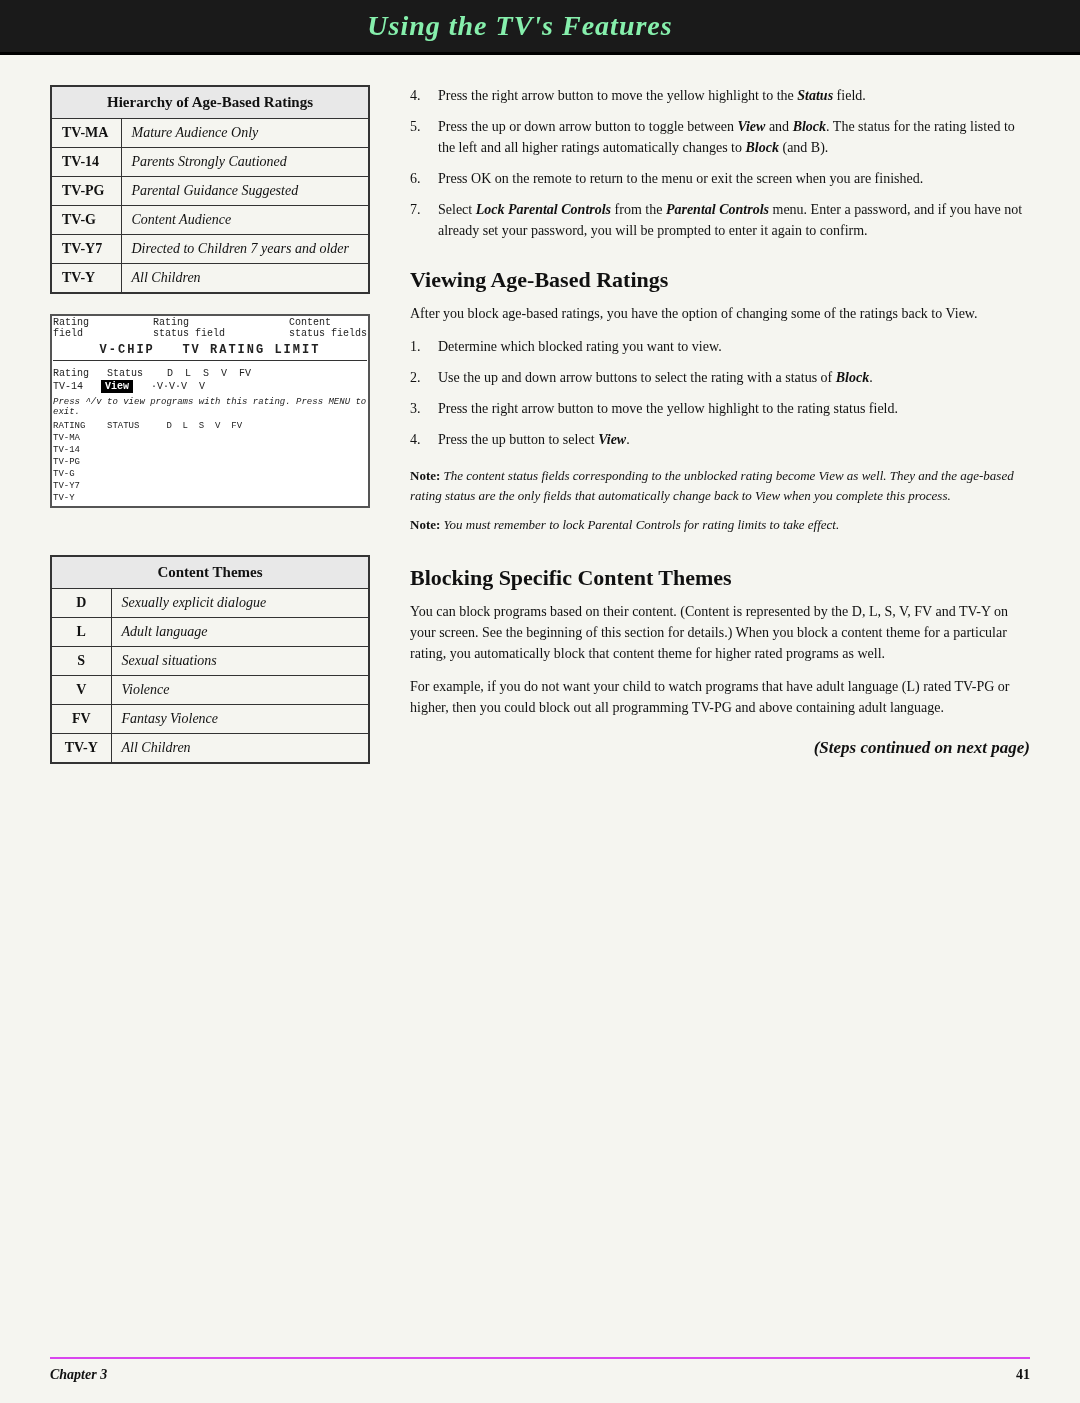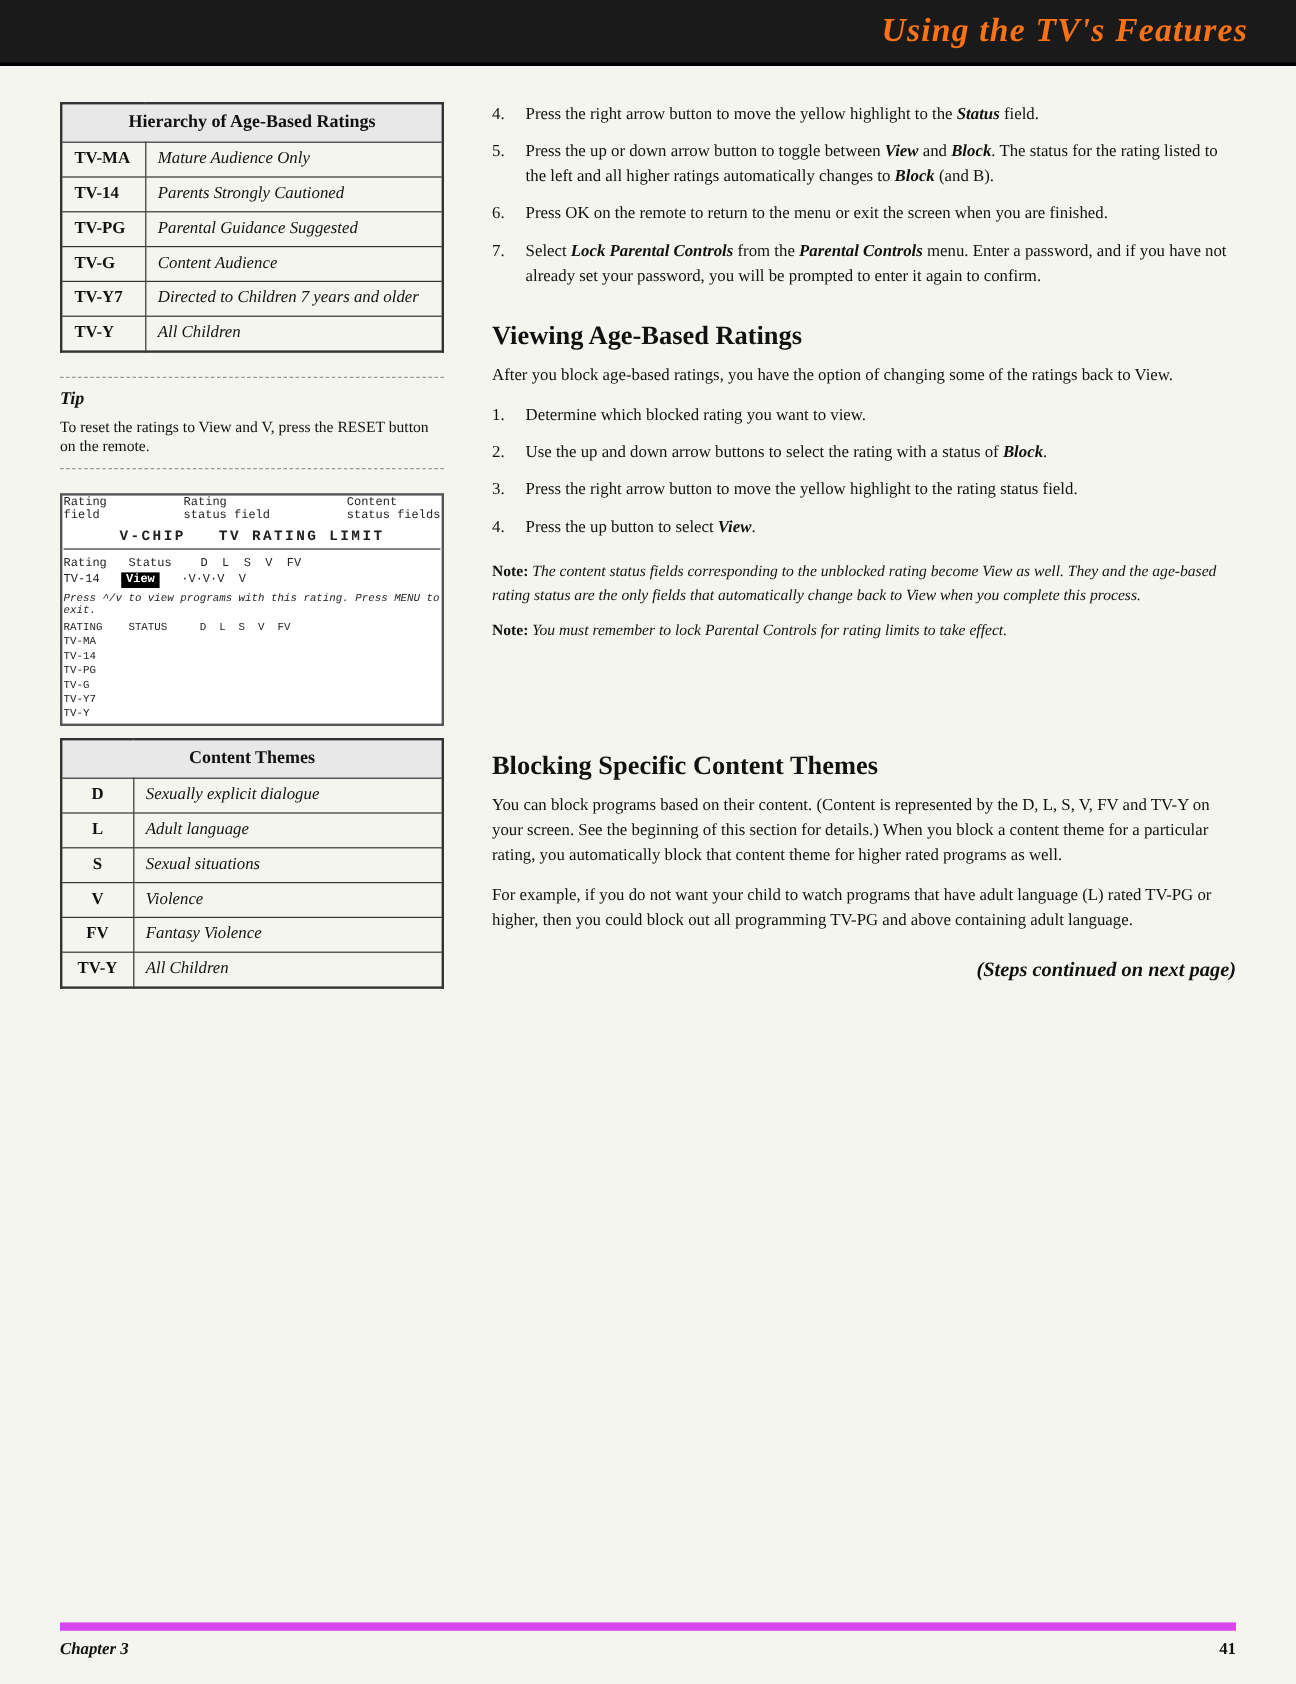--- a/index.html
+++ b/index.html
@@ -9,22 +9,22 @@
       background: #f5f5f0;
       font-family: 'Times New Roman', Times, serif;
       font-size: 15px;
       color: #111;
       position: relative;
     }
 
     
     .page-header {
       background: #1a1a1a;
-      color: #f97316;
-      text-align: right;
+      color: #86efac;
+      text-align: center;
       padding: 10px 40px 10px 0;
       font-size: 28px;
       font-weight: 900;
       font-style: italic;
       letter-spacing: 1px;
       border-bottom: 3px solid #000;
     }
 
     .main-content {
       padding: 30px 50px 30px 50px;
@@ -240,21 +240,21 @@
     }
 
     
     .page-footer {
       position: absolute;
       bottom: 20px;
       left: 50px;
       right: 50px;
       display: flex;
       justify-content: space-between;
-      border-top: 7px solid #d946ef;
+      border-top: 2px solid #d946ef;
       padding-top: 8px;
       font-size: 14px;
     }
     .page-footer .chapter-label {
       font-style: italic;
       font-weight: bold;
     }
     .page-footer .page-num {
       font-weight: bold;
     }
@@ -306,24 +306,20 @@
             <td>TV-Y7</td>
             <td>Directed to Children 7 years and older</td>
           </tr>
           <tr>
             <td>TV-Y</td>
             <td>All Children</td>
           </tr>
         </tbody>
     </table>
 
-    <div class="tip-section">
-      <div class="tip-label">Tip</div>
-      <div class="tip-text">To reset the ratings to View and V, press the RESET button on the remote.</div>
-    </div>
 
     <div class="screen-image">
       <div class="screen-header">
         <span>Rating<br>field</span>
         <span>Rating<br>status field</span>
         <span>Content<br>status fields</span>
       </div>
       <div class="screen-title">V-CHIP &nbsp; TV RATING LIMIT</div>
       <div class="screen-row">
         <span>Rating &nbsp; Status &nbsp;&nbsp; D &nbsp;L &nbsp;S &nbsp;V &nbsp;FV</span>

